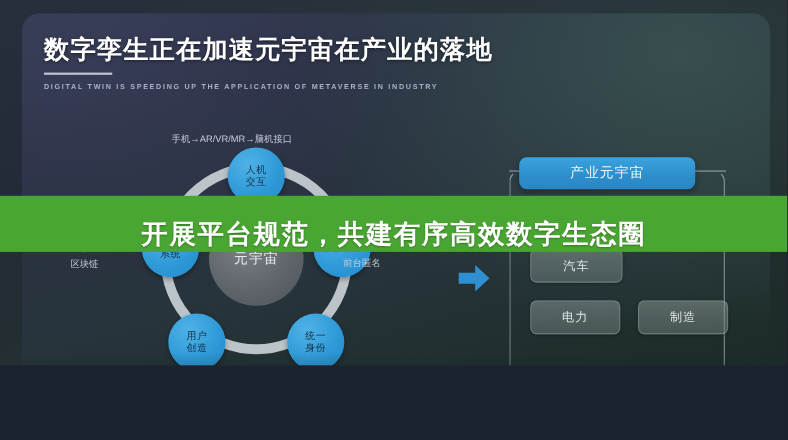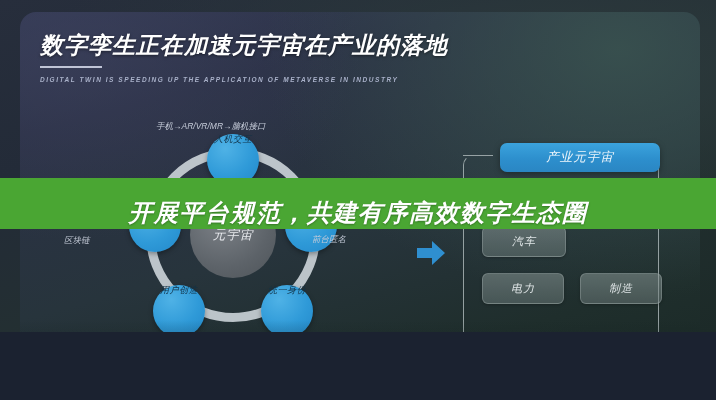--- a/index.html
+++ b/index.html
@@ -6,21 +6,20 @@
   body{
     width:716px;height:400px;overflow:hidden;
     font-family:"Liberation Sans","DejaVu Sans",sans-serif;
     background:#1b2230;
   }
   #stage{
     position:relative;width:716px;height:332px;overflow:hidden;
     background:
       radial-gradient(120% 90% at 78% 18%, #2c3a3c 0%, rgba(44,58,60,0) 60%),
       linear-gradient(160deg,#272e3c 0%,#232b38 30%,#233031 62%,#1c2a28 100%);
-    font-style: italic;
   }
   
   #slide{
     position:absolute;left:20px;top:12px;width:680px;height:378px;
     border-radius:16px 16px 0 0;
     background:
       radial-gradient(95% 120% at 88% 10%, rgba(58,84,80,.85) 0%, rgba(40,56,60,0) 55%),
       radial-gradient(70% 80% at 8% 12%, rgba(62,66,94,.55) 0%, rgba(40,44,66,0) 60%),
       linear-gradient(165deg,#333a54 0%,#2b3146 22%,#27343c 55%,#1f2e2c 80%,#1a2926 100%);
     overflow:hidden;
@@ -53,21 +52,21 @@
     border:9px solid #c9d0d6;box-sizing:border-box;opacity:.92;
   }
   .core{
     position:absolute;left:52px;top:52px;width:86px;height:86px;border-radius:50%;
     background:radial-gradient(circle at 38% 32%,#7d8288 0%,#5d6369 60%,#4e5459 100%);
     display:flex;align-items:center;justify-content:center;
     color:#e8eaee;font-size:12.5px;letter-spacing:1px;
   }
   .node{
     position:absolute;width:52px;height:52px;border-radius:50%;
-    display:flex;flex-direction:row;align-items:flex-start;justify-content:center;
+    display:flex;flex-direction:column;align-items:center;justify-content:center;
     color:#123247;font-size:9px;line-height:1.25;letter-spacing:.5px;text-align:center;
     background:radial-gradient(circle at 35% 28%,#4fb2e6 0%,#2f9ad8 55%,#2288ca 100%);
     box-shadow:0 2px 5px rgba(0,0,0,.35);
   }
   .n-top   {left:69px; top:-6px;}
   .n-left  {left:-9px; top:60px;}
   .n-right {left:147px;top:60px;}
   .n-bl    {left:15px; top:145px;}
   .n-br    {left:123px;top:145px;}
 
@@ -86,21 +85,21 @@
   .bracket{
     position:absolute;left:443px;top:143px;width:196px;height:218px;
     border:1.2px solid #a9b4b5;border-radius:10px;box-sizing:border-box;opacity:.85;
     border-top-color:transparent;
   }
   .brk-seg{position:absolute;height:1.2px;background:#a9b4b5;opacity:.85;top:143px;}
   .brk-l{left:443px;width:30px;}
   .brk-r{left:609px;width:31px;}
 
   .chip-head{
-    position:absolute;left:480px;top:131px;width:160px;height:29px;
+    position:absolute;left:452px;top:131px;width:160px;height:29px;
     border-radius:7px;display:flex;align-items:center;justify-content:center;
     color:#eef6fb;font-size:12.5px;letter-spacing:1px;
     background:linear-gradient(180deg,#3ba3dd 0%,#2d8fcd 55%,#2a86c3 100%);
     box-shadow:0 2px 6px rgba(0,0,0,.35);
   }
   .grid{position:absolute;left:462px;top:175px;width:180px;}
   .grow{display:flex;gap:16px;margin-bottom:8px;align-items:flex-end;}
   .cell{
     width:82px;height:29px;border-radius:6px;
     display:flex;align-items:center;justify-content:center;

